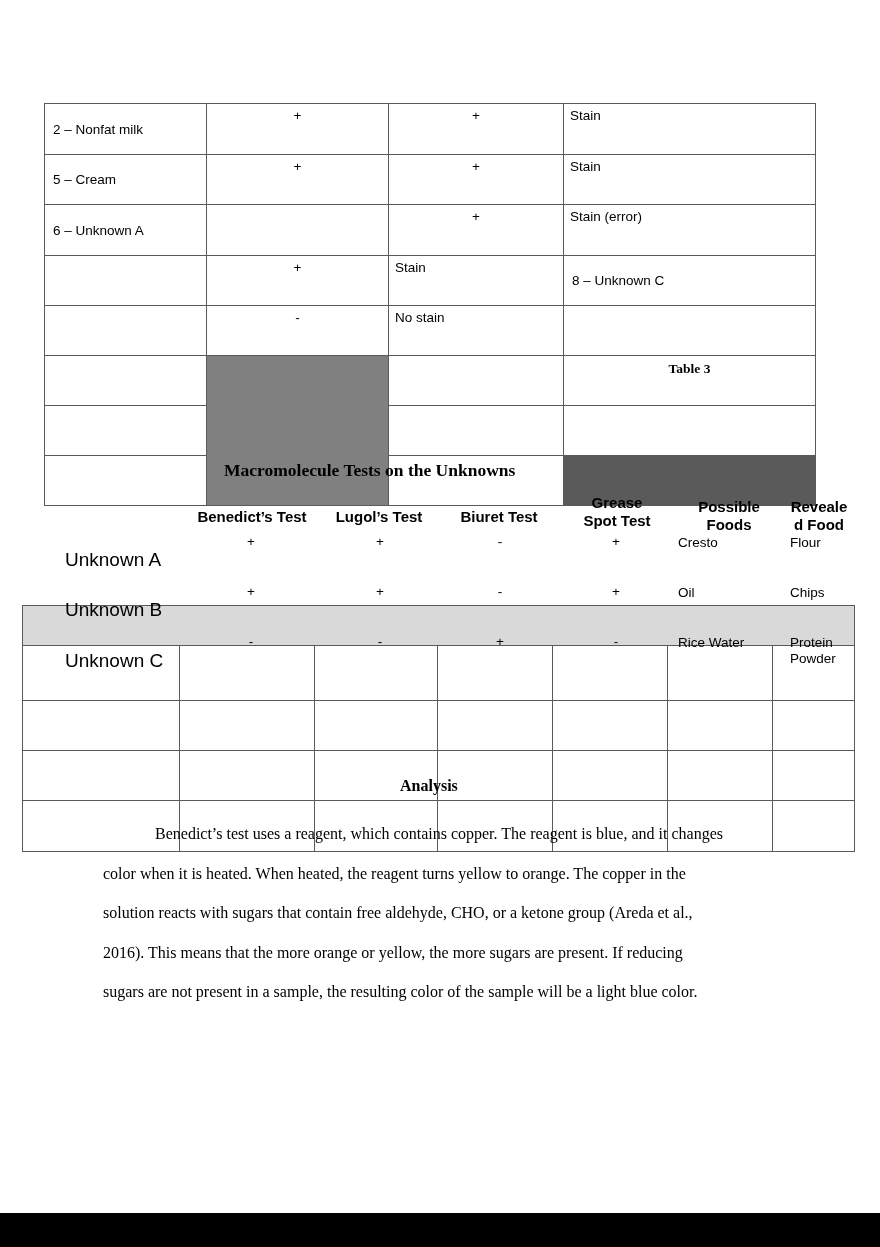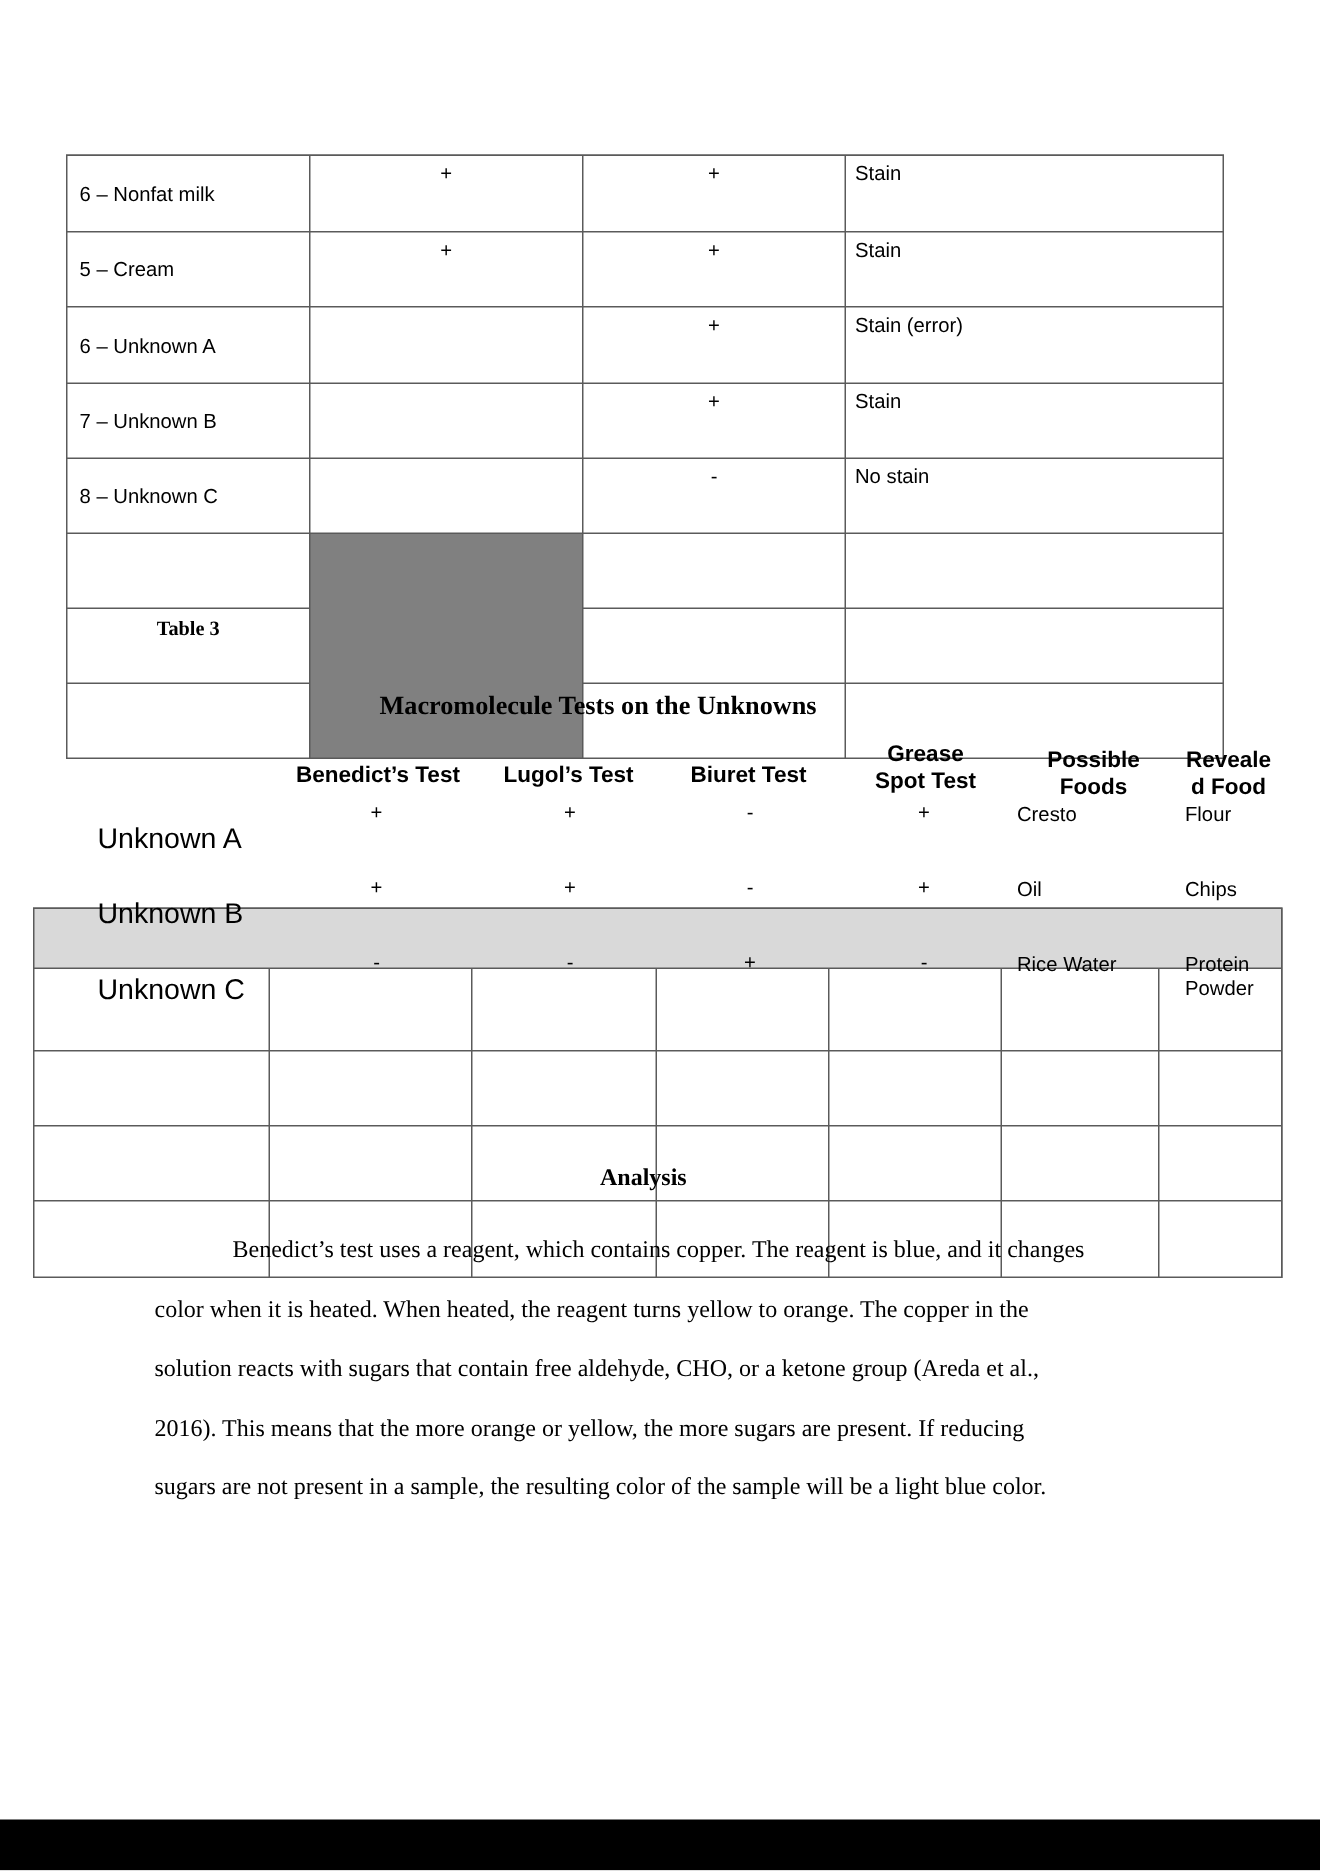--- a/index.html
+++ b/index.html
@@ -22,21 +22,21 @@
   #results-table .cell { background:#fff; font-size:13.5px; }
   .cell-sample { display:flex; align-items:center; padding-left:8px; }
   .cell-mark   { text-align:center; padding-top:4px; }
   .cell-result { padding:4px 0 0 6px; }
   .shaded-cell { grid-column:2; grid-row:6 / 9; }
   .caption-cell {
     display:flex; justify-content:center; padding-top:5px;
     font-family:"Liberation Serif", serif; font-weight:bold; font-size:15px;
   }
   #results-title {
-    left:253px; top:460px; z-index:4;
+    left:224px; top:460px; z-index:4;
     font-family:"Liberation Serif", serif; font-weight:bold; font-size:17.5px;
     white-space:nowrap;
   }
 
   
   #empty-table {
     left:22px; top:605px; width:833px; height:247px;
     display:grid;
     grid-template-columns:156px 134px 122px 114px 114px 104px 81px;
     grid-template-rows:39px 54px 49px 49px 50px;
@@ -99,36 +99,35 @@
     <div class="cell"></div>
     <div class="cell"></div>
     <div class="cell"></div>
     <div class="cell"></div>
     <div class="cell"></div>
     <div class="cell"></div>
     <div class="cell"></div>
   </div>
 
   <div id="results-table" class="abs">
-    <div class="cell cell-sample">6 – Nonfat milk</div>
+    <div class="cell cell-sample">2 – Nonfat milk</div>
     <div class="cell cell-mark">+</div>
     <div class="cell cell-mark">+</div>
     <div class="cell cell-result">Stain</div>
 
     <div class="cell cell-sample">5 – Cream</div>
     <div class="cell cell-mark">+</div>
     <div class="cell cell-mark">+</div>
     <div class="cell cell-result">Stain</div>
 
     <div class="cell cell-sample">6 – Unknown A</div>
     <div class="cell cell-mark"></div>
     <div class="cell cell-mark">+</div>
     <div class="cell cell-result">Stain (error)</div>
 
-    <div class="cell cell-sample">7 – Unknown B</div>
     <div class="cell cell-mark"></div>
     <div class="cell cell-mark">+</div>
     <div class="cell cell-result">Stain</div>
 
     <div class="cell cell-sample">8 – Unknown C</div>
     <div class="cell cell-mark"></div>
     <div class="cell cell-mark">-</div>
     <div class="cell cell-result">No stain</div>
 
     <div class="cell shaded-cell" style="background-color: rgb(128, 128, 128);"></div>

